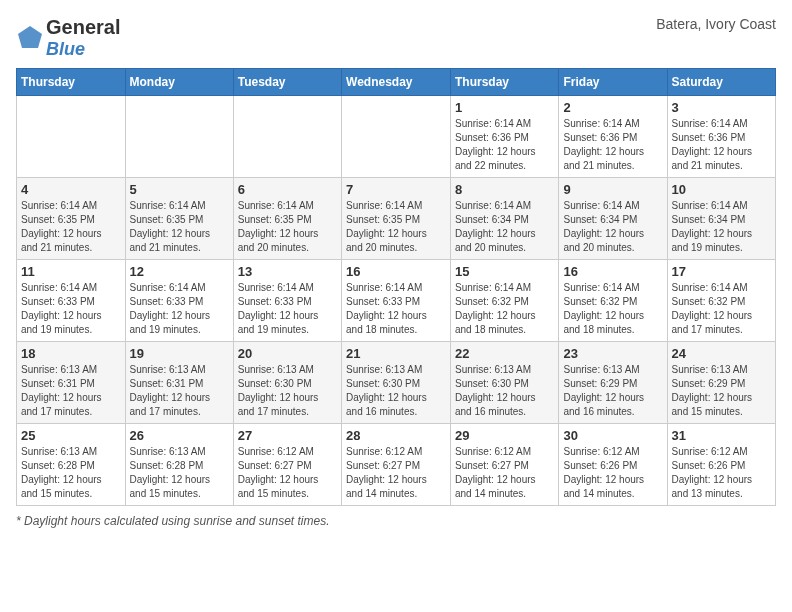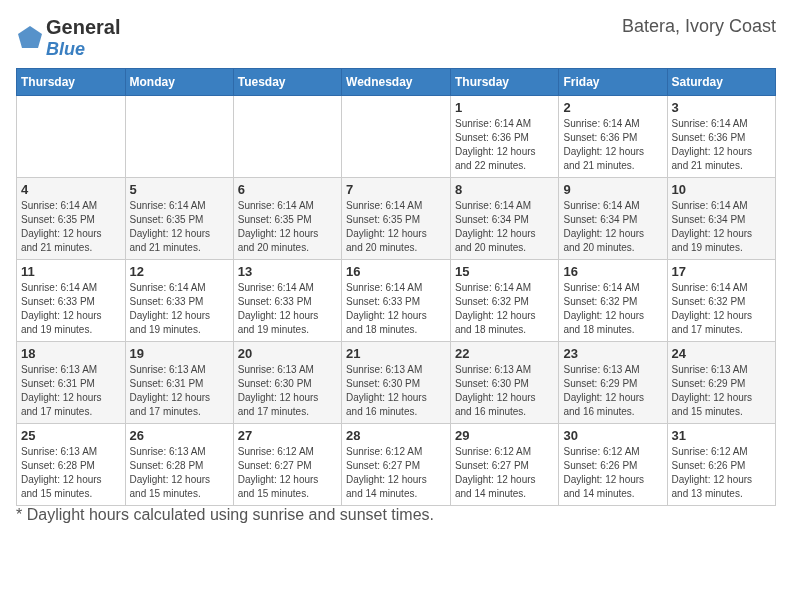--- a/index.html
+++ b/index.html
@@ -27,21 +27,21 @@
     }
     .title-section {
       text-align: right;
     }
     .main-title {
       font-size: 32px;
       font-weight: normal;
       color: #333;
     }
     .subtitle {
-      font-size: 18px;
+      font-size: 14px;
       color: #555;
     }
     .calendar {
       width: 100%;
       border-collapse: collapse;
       font-size: 11px;
     }
     .calendar thead th {
       background-color: #3a7fc1;
       color: #fff;
@@ -70,23 +70,24 @@
     }
     .day-info {
       font-size: 10px;
       color: #444;
       line-height: 1.4;
     }
     .empty-cell {
       background: #fff !important;
     }
     .footer-note {
-      margin-top: 0;
-      font-size: 16px;
+      margin-top: 8px;
+      font-size: 12px;
       color: #555;
+      font-style: italic;
     }
   </style>
 </head>
 <body>
 
 <div class="header">
   <div class="logo">
     <svg class="logo-icon" viewBox="0 0 28 28" xmlns="http://www.w3.org/2000/svg">
       <polygon points="14,2 26,10 22,24 6,24 2,10" fill="#3a7fc1" opacity="0.85"></polygon>
       <polygon points="14,2 26,10 20,6" fill="#5a9fd4"></polygon>

